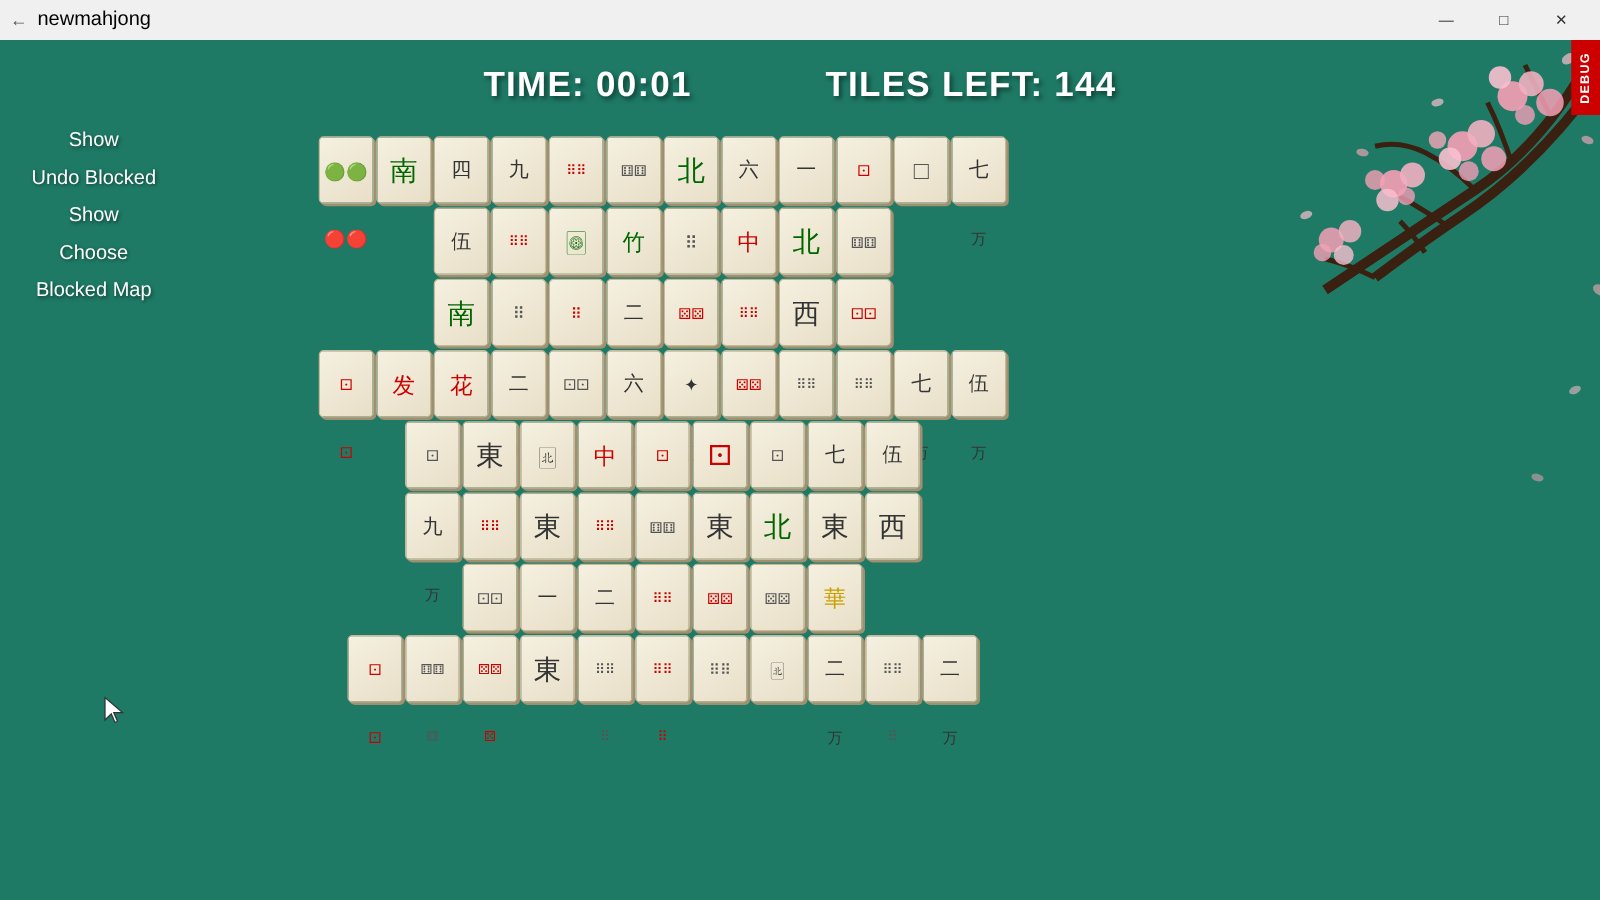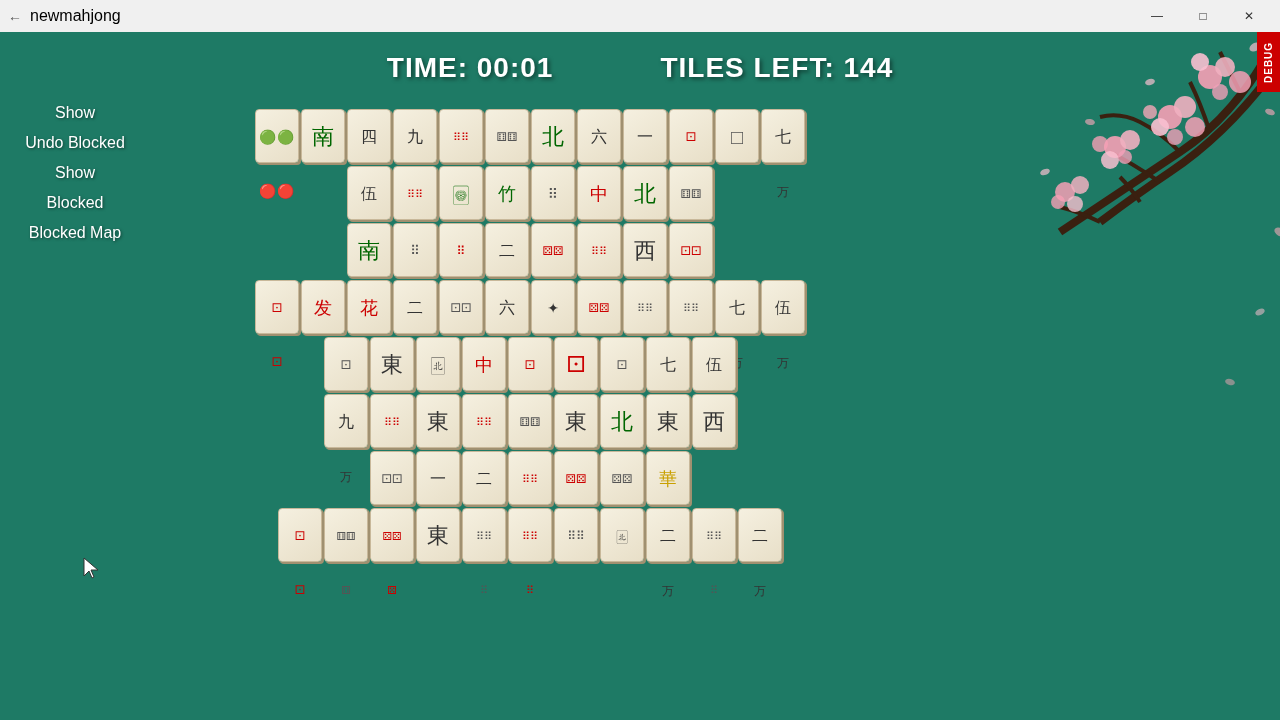--- a/index.html
+++ b/index.html
@@ -238,21 +238,21 @@
 
   <div id="header">
     <div id="time-display">TIME: 00:01</div>
     <div id="tiles-display">TILES LEFT: 144</div>
   </div>
 
   <div id="sidebar">
     <button class="sidebar-btn">Show</button>
     <button class="sidebar-btn">Undo Blocked</button>
     <button class="sidebar-btn">Show</button>
-    <button class="sidebar-btn">Blocked</button>
+    <button class="sidebar-btn">Choose</button>
     <button class="sidebar-btn">Blocked Map</button>
   </div>
 
   <div id="board">
 
     <div class="tile-row">
       <div class="tile" style="font-size:14px;">🟢🟢<br>🔴🔴</div>
       <div class="tile" style="color:#006600;">南</div>
       <div class="tile" style="font-size:16px; color:#333;">四<br><span style="font-size:12px;">万</span></div>
       <div class="tile" style="font-size:16px; color:#333;">九<br><span style="font-size:12px;">万</span></div>

